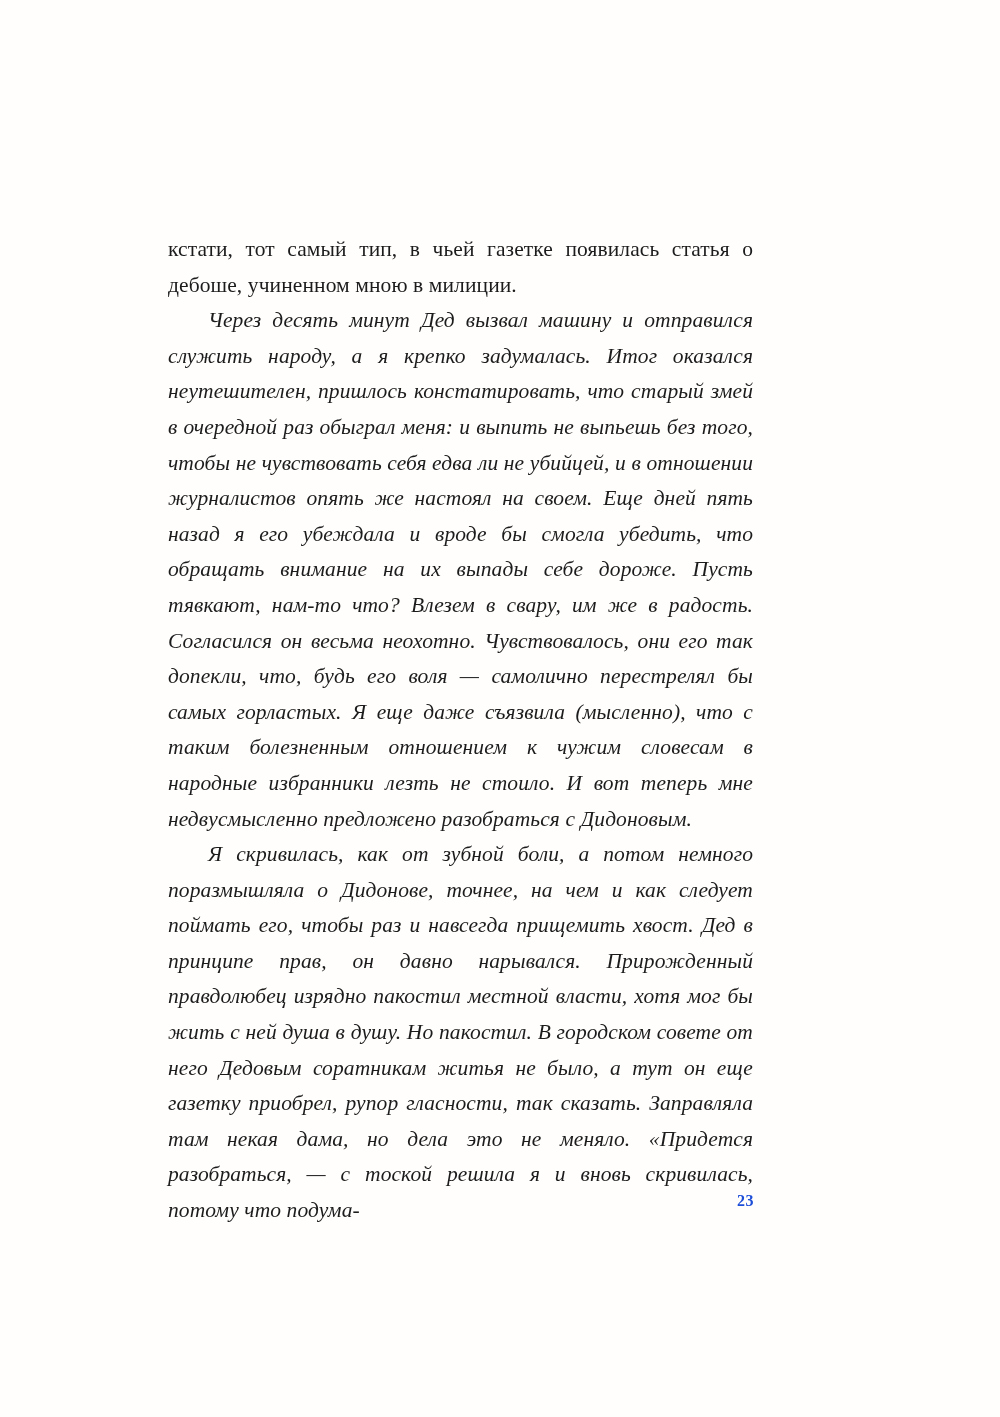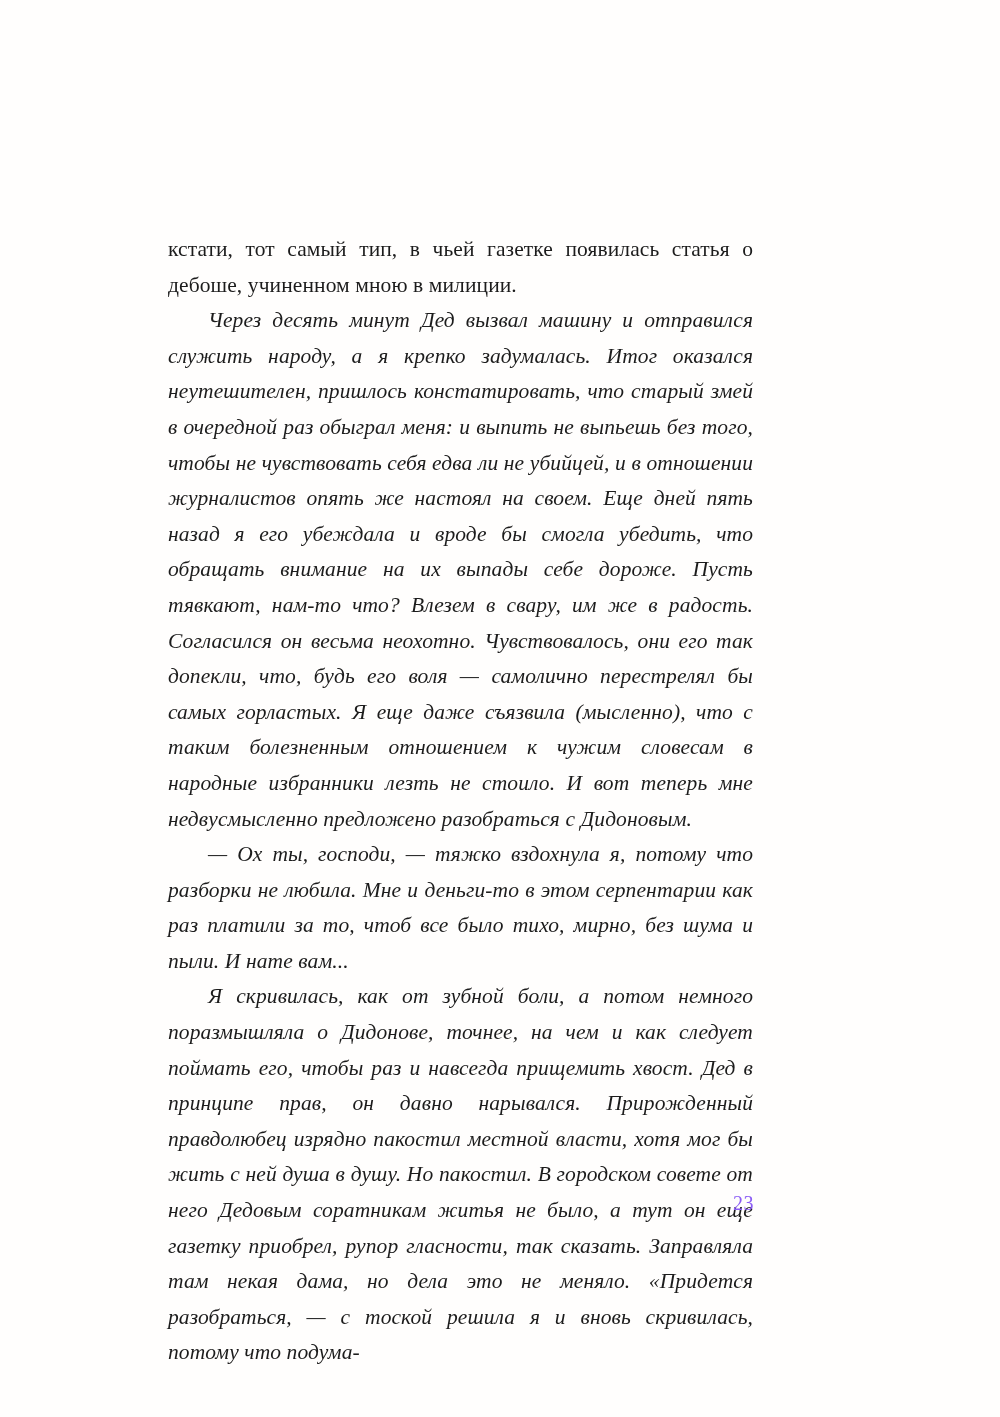--- a/index.html
+++ b/index.html
@@ -40,31 +40,30 @@
     hyphens: manual;
   }
   .para.indent {
     text-indent: 40px;
     font-style: italic;
   }
   .page-number {
     position: absolute;
     right: 246px;
     top: 1192px;
-    font-size: 20px;
-    font-weight: normal;
+    font-size: 16px;
+    font-weight: bold;
     font-family: "Liberation Serif", serif;
-    color: #8b5cf6;
+    color: #1d4ed8;
     letter-spacing: 0.5px;
   }
 </style>
 </head>
 <body>
 
 <div class="page">
   <div class="text-block">
     <p class="para">кстати, тот самый тип, в чьей газетке появилась статья о дебоше, учиненном мною в милиции.</p>
     <p class="para indent">Через десять минут Дед вызвал машину и отправился служить народу, а я крепко задумалась. Итог оказался неутешителен, пришлось констатировать, что старый змей в очередной раз обыграл меня: и выпить не выпьешь без того, чтобы не чувствовать себя едва ли не убийцей, и в отношении журналистов опять же настоял на своем. Еще дней пять назад я его убеждала и вроде бы смогла убедить, что обращать внимание на их выпады себе дороже. Пусть тявкают, нам-то что? Влезем в свару, им же в радость. Согласился он весьма неохотно. Чувствовалось, они его так допекли, что, будь его воля — самолично перестрелял бы самых горластых. Я еще даже съязвила (мысленно), что с таким болезненным отношением к чужим словесам в народные избранники лезть не стоило. И вот теперь мне недвусмысленно предложено разобраться с Дидоновым.</p>
-    <p class="para indent">— Ох ты, господи, — тяжко вздохнула я, потому что разборки не любила. Мне и деньги-то в этом серпентарии как раз платили за то, чтоб все было тихо, мирно, без шума и пыли. И нате вам...</p>
     <p class="para indent">Я скривилась, как от зубной боли, а потом немного поразмышляла о Дидонове, точнее, на чем и как следует поймать его, чтобы раз и навсегда прищемить хвост. Дед в принципе прав, он давно нарывался. Прирожденный правдолюбец изрядно пакостил местной власти, хотя мог бы жить с ней душа в душу. Но пакостил. В городском совете от него Дедовым соратникам житья не было, а тут он еще газетку приобрел, рупор гласности, так сказать. Заправляла там некая дама, но дела это не меняло. «Придется разобраться, — с тоской решила я и вновь скривилась, потому что подума-</p>
   </div>
   <div class="page-number">23</div>
 </div>
 
 </body></html>

